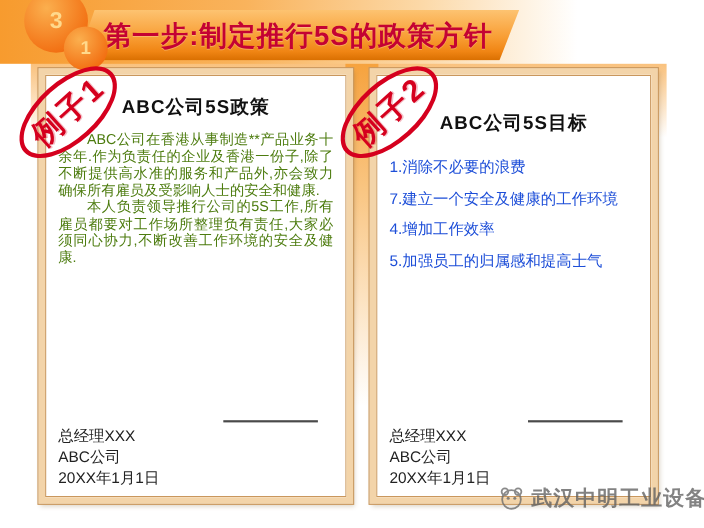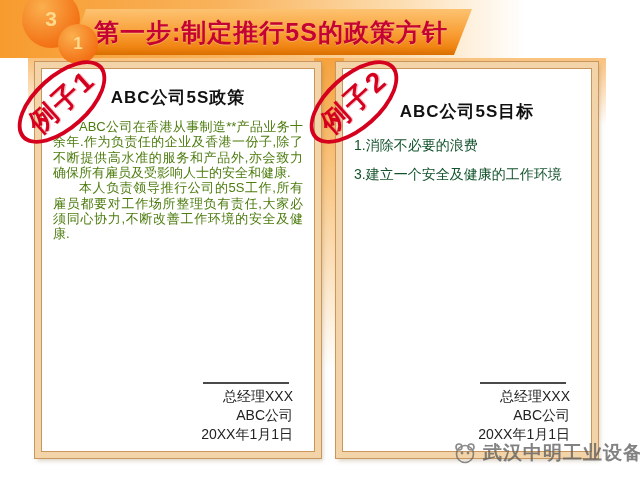--- a/index.html
+++ b/index.html
@@ -60,32 +60,32 @@
     display: flex; flex-direction: column;
     padding: 8px 12px 8px 12px;
   }
   .card-left  { left: 35px;  top: 62px; width: 286px; height: 396px; }
   .card-right { left: 336px; top: 62px; width: 262px; height: 396px; }
 
   .card-title {
     text-align: center; font-weight: bold; font-size: 17px; color: #111;
     margin: 10px 0 10px 0; letter-spacing: 1px;
   }
-  .card-right .card-title { margin-top: 24px; margin-bottom: 14px; }
+  .card-right .card-title { margin-top: 24px; margin-bottom: 20px; }
 
   .para {
     font-size: 13px; line-height: 1.18; color: #4d7c0f;
     text-indent: 2em; text-align: justify;
   }
   .goal-item {
-    font-size: 14px; line-height: 1.25; color: #14532d;
+    font-size: 14px; line-height: 1.25; color: #1d4ed8;
     margin-bottom: 11px; text-align: left;
   }
 
-  .signature { margin-top: auto; text-align: right; padding-right: 10px; }
+  .signature { margin-top: auto; text-align: left; padding-right: 10px; }
   .sig-rule {
     width: 86px; border-top: 2px solid #4a4a4a; margin: 0 4px 3px auto;
   }
   .sig-line { font-size: 14px; line-height: 1.35; color: #222; }
 
   
   .stamp {
     position: absolute; width: 108px; height: 56px;
     border: 4px solid #d5001e; border-radius: 50%;
     display: flex; align-items: center; justify-content: center;
@@ -137,21 +137,23 @@
       <div class="sig-rule"></div>
       <div class="sig-line">总经理XXX</div>
       <div class="sig-line">ABC公司</div>
       <div class="sig-line">20XX年1月1日</div>
     </div>
   </div>
 
   <div class="doc-card card-right">
     <div class="card-title">ABC公司5S目标</div>
     <div class="goal-item">1.消除不必要的浪费</div>
-    <div class="goal-item">3.建立一个安全及健康的工作环境</div>
+    <div class="goal-item">7.建立一个安全及健康的工作环境</div>
+    <div class="goal-item">4.增加工作效率</div>
+    <div class="goal-item">5.加强员工的归属感和提高士气</div>
     <div class="signature">
       <div class="sig-rule"></div>
       <div class="sig-line">总经理XXX</div>
       <div class="sig-line">ABC公司</div>
       <div class="sig-line">20XX年1月1日</div>
     </div>
   </div>
 
   <div class="stamp stamp-1">
     <span>例子1</span>

